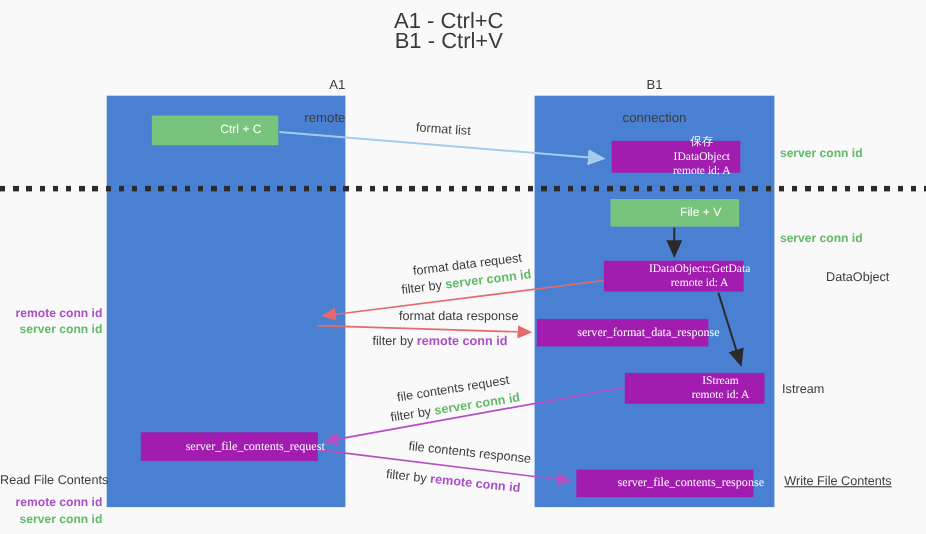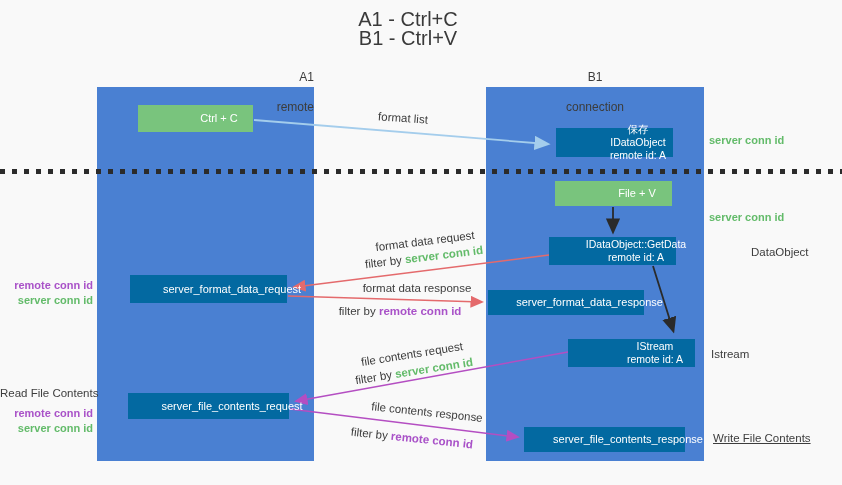--- a/index.html
+++ b/index.html
@@ -36,41 +36,41 @@
   }
   
   .node{
     position:absolute;z-index:4;
     display:flex;flex-direction:column;align-items:center;justify-content:center;
     color:#ffffff;text-align:center;
     font-size:11px;line-height:13px;
   }
   .node.two-line{font-size:10.5px;}
   .node.green{background:#79c47d;}
-  .node.orange{background:#0369a1;}
+  .node.orange{background:#a21caf;font-family:Liberation Serif, serif;}
   .node span{display:block;margin-left:47px;}
   
   .elabel{
     position:absolute;z-index:5;
     color:#3d3d3d;font-size:11.5px;line-height:14px;
     text-align:center;white-space:nowrap;
   }
   .key-green{color:#63bb6a;font-weight:bold;}
   .key-purple{color:#a952c8;font-weight:bold;}
   
   .side{
     position:absolute;z-index:5;
     font-size:11.5px;line-height:15px;color:#3d3d3d;white-space:nowrap;
   }
   .side.green{color:#63bb6a;font-weight:bold;font-size:11px;}
   .left-block{
     position:absolute;left:0;width:93px;text-align:right;z-index:5;
     font-size:11px;line-height:15px;white-space:nowrap;
   }
-  .left-block .dark{color:#3d3d3d;font-size:11.5px;margin-bottom:5px;}
+  .left-block .dark{color:#3d3d3d;font-size:11.5px;margin-bottom:5px;margin-top:44px;}
   .left-block .purple{color:#a952c8;font-weight:bold;}
   .left-block .green{color:#63bb6a;font-weight:bold;}
   
   svg.arrows{position:absolute;left:0;top:0;z-index:3;pointer-events:none;}
 </style>
 </head>
 <body>
 
 <div id="canvas">
 
@@ -128,23 +128,20 @@
 
   <div class="node green" style="left:555px;top:181px;width:117px;height:25px;">
     <span>File + V</span>
   </div>
 
   <div class="node orange two-line" style="left:549px;top:237px;width:127px;height:28px;">
     <span>IDataObject::GetData</span>
     <span>remote id: A</span>
   </div>
 
-  <div class="node orange" style="left:130px;top:275px;width:157px;height:28px;">
-    <span>server_format_data_request</span>
-  </div>
 
   <div class="node orange" style="left:488px;top:290px;width:156px;height:25px;">
     <span>server_format_data_response</span>
   </div>
 
   <div class="node orange two-line" style="left:568px;top:339px;width:127px;height:28px;">
     <span>IStream</span>
     <span>remote id: A</span>
   </div>
 

